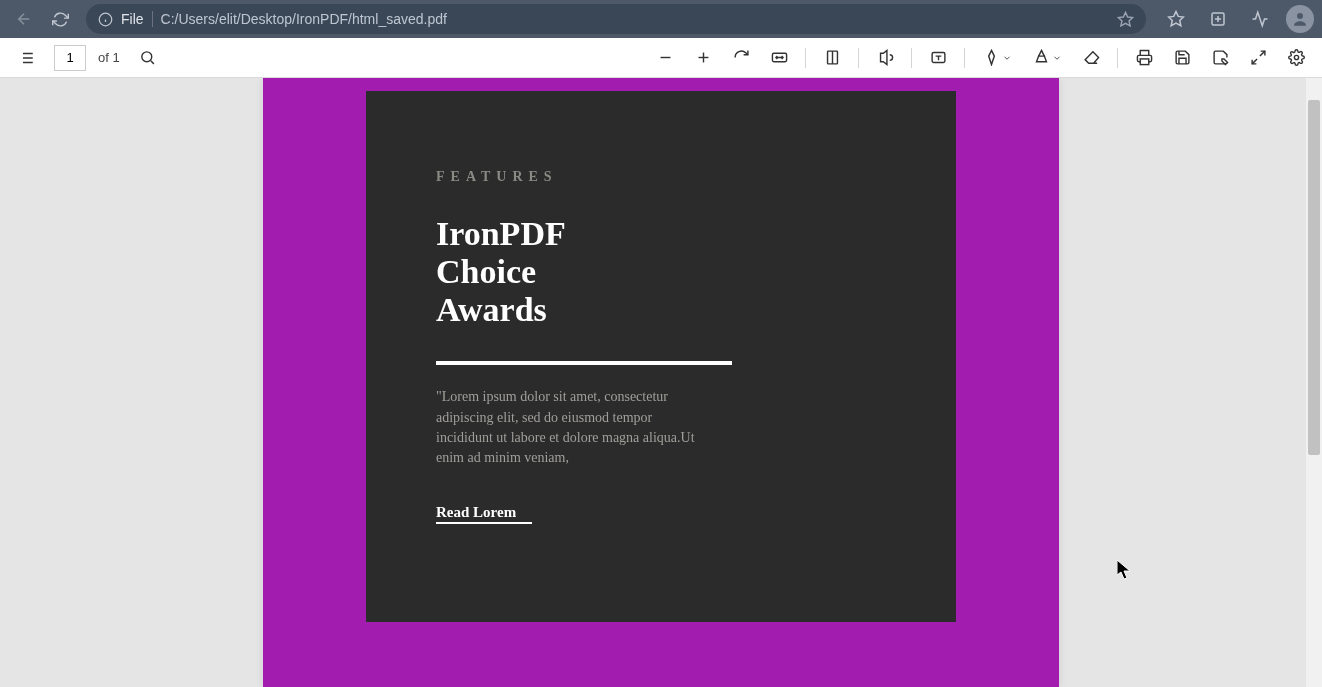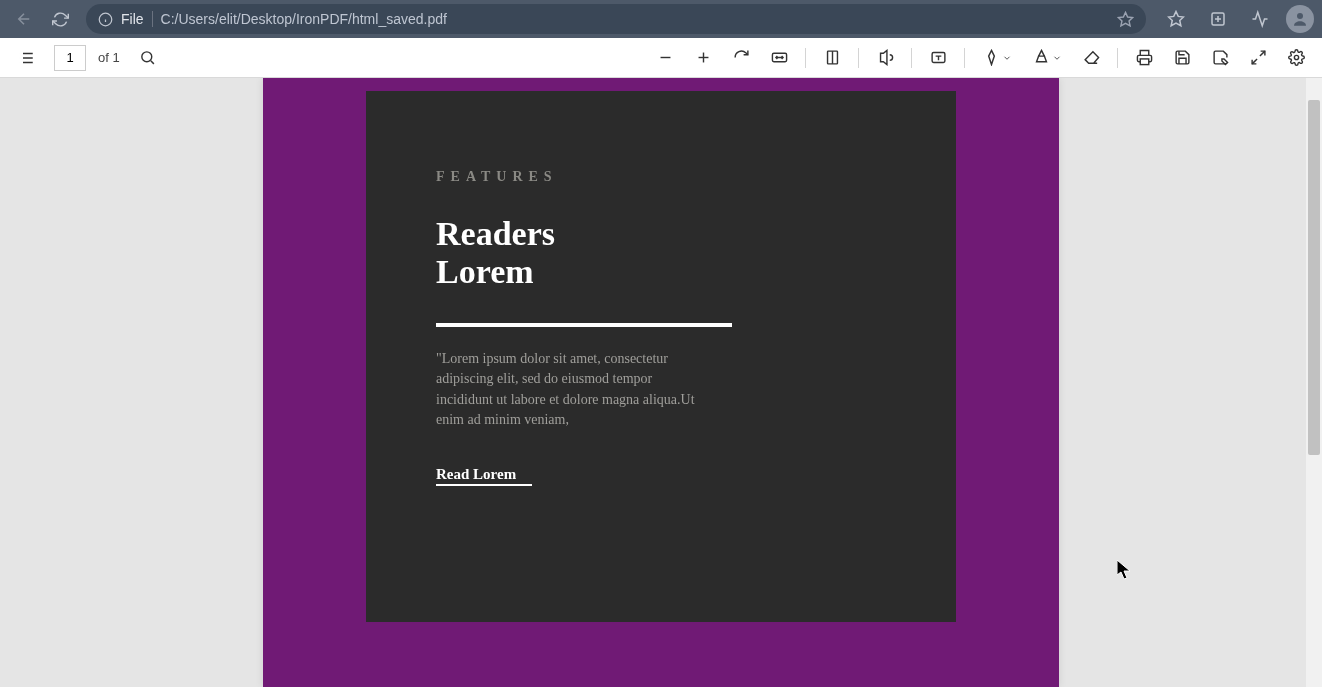--- a/index.html
+++ b/index.html
@@ -22,21 +22,21 @@
 .tb-btn.with-chevron { width: 44px; justify-content: center; gap: 2px; }
 .tb-sep { width: 1px; height: 20px; background: #d4d4d4; margin: 0 4px; }
 .page-input { width: 32px; height: 26px; border: 1px solid #ccc; text-align: center; font-size: 13px; margin-left: 6px; }
 .page-of { font-size: 13px; color: #444; margin: 12px 6px; }
 .tb-spacer { flex: 1; }
 
 
 .viewport { height: 609px; background: #e5e5e5; position: relative; overflow: hidden; }
 .scrollbar-v { position: absolute; right: 0; top: 0; width: 16px; height: 100%; background: #f1f1f1; }
 .scrollbar-thumb { position: absolute; right: 2px; top: 22px; width: 12px; height: 355px; background: #c1c1c1; border-radius: 2px; }
-.page-area { margin: 0 auto; width: 796px; background: #701a75; height: 100%; box-shadow: 0 0 8px rgba(0,0,0,0.1); position: relative; }
+.page-area { margin: 0 auto; width: 796px; background: #a21caf; height: 100%; box-shadow: 0 0 8px rgba(0,0,0,0.1); position: relative; }
 .content-block { position: absolute; left: 103px; top: 13px; width: 590px; height: 531px; background: #2b2b2b; padding: 78px 70px; }
 .eyebrow { color: #8a8984; font-size: 14px; letter-spacing: 6px; font-weight: 600; font-family: Georgia, serif; }
 .headline { color: #ffffff; font-family: Georgia, "Times New Roman", serif; font-size: 34px; font-weight: bold; line-height: 1.12; margin-top: 30px; }
 .hr { width: 296px; height: 4px; background: #fff; margin-top: 32px; }
 .bodytext { color: #a09f9b; font-family: Georgia, serif; font-size: 14px; line-height: 1.45; margin-top: 22px; width: 270px; }
 .readmore { display: inline-block; color: #fff; font-family: Georgia, serif; font-size: 15px; font-weight: bold; margin-top: 36px; border-bottom: 2px solid #fff; padding-bottom: 1px; padding-right: 16px; }
 
 .cursor { position: absolute; left: 1117px; top: 482px; pointer-events: none; }
 
 svg { display: block; }
@@ -216,22 +216,23 @@
         <path d="M19.4 15a1.65 1.65 0 00.33 1.82l.06.06a2 2 0 11-2.83 2.83l-.06-.06a1.65 1.65 0 00-1.82-.33 1.65 1.65 0 00-1 1.51V21a2 2 0 11-4 0v-.09a1.65 1.65 0 00-1-1.51 1.65 1.65 0 00-1.82.33l-.06.06a2 2 0 11-2.83-2.83l.06-.06a1.65 1.65 0 00.33-1.82 1.65 1.65 0 00-1.51-1H3a2 2 0 110-4h.09a1.65 1.65 0 001.51-1 1.65 1.65 0 00-.33-1.82l-.06-.06a2 2 0 112.83-2.83l.06.06a1.65 1.65 0 001.82.33h0a1.65 1.65 0 001-1.51V3a2 2 0 114 0v.09a1.65 1.65 0 001 1.51h0a1.65 1.65 0 001.82-.33l.06-.06a2 2 0 112.83 2.83l-.06.06a1.65 1.65 0 00-.33 1.82v0a1.65 1.65 0 001.51 1H21a2 2 0 110 4h-.09a1.65 1.65 0 00-1.51 1z"></path>
       </svg>
   </div>
 </div>
 
 <div class="viewport">
   <div class="page-area">
     <div class="content-block">
       <div class="eyebrow">FEATURES</div>
       <div class="headline">
-        <div>Readers</div>
-        <div>Lorem</div>
+        <div>IronPDF</div>
+        <div>Choice</div>
+        <div>Awards</div>
       </div>
       <div class="hr"></div>
       <div class="bodytext">"Lorem ipsum dolor sit amet, consectetur adipiscing elit, sed do eiusmod tempor incididunt ut labore et dolore magna aliqua.Ut enim ad minim veniam,</div>
       <a class="readmore">Read Lorem</a>
     </div>
   </div>
   <div class="scrollbar-v">
     <div class="scrollbar-thumb"></div>
   </div>
   <svg class="cursor" width="14" height="20" viewBox="0 0 14 20">

